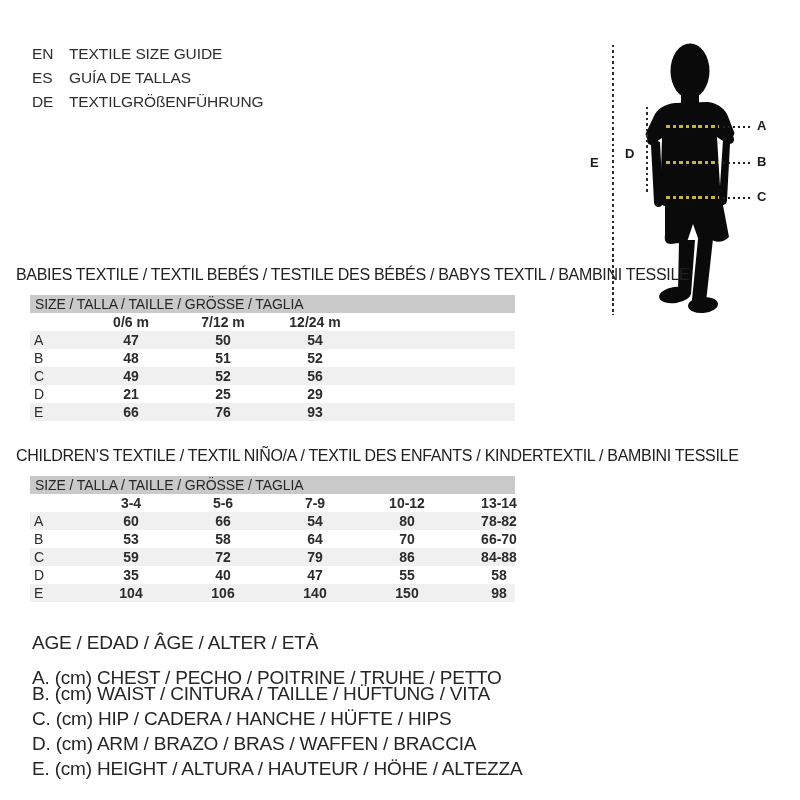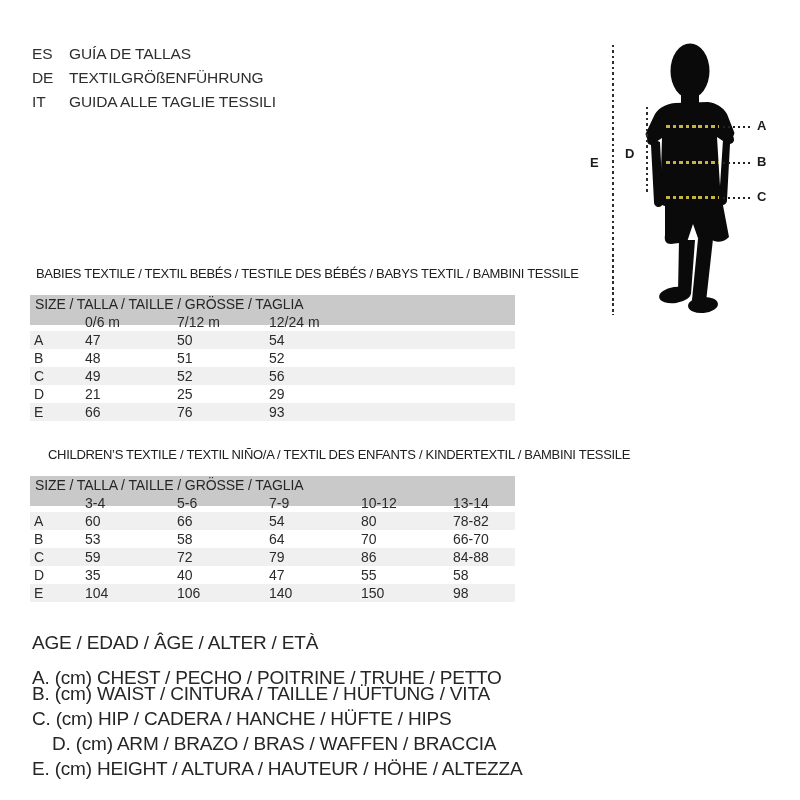--- a/index.html
+++ b/index.html
@@ -21,52 +21,52 @@
   .e-line{left:612px;top:45px;height:270px;}
   .d-line{left:646px;top:107px;height:87px;}
   .hline{position:absolute;left:666px;height:3px;display:flex;align-items:center;}
   .dash-yellow{width:53px;height:3px;
     background:repeating-linear-gradient(to right,#c6b441 0 3.5px,rgba(0,0,0,0) 3.5px 6.5px);}
   .dash-black{width:30px;height:2px;margin-left:4px;
     background:repeating-linear-gradient(to right,#222 0 2px,rgba(0,0,0,0) 2px 5px);}
   .measure-label{position:absolute;font-size:13px;font-weight:bold;color:#1b1b1b;}
 
   
-  .sec-title{position:absolute;left:36px;font-size:13px;letter-spacing:-0.3px;color:#202020;white-space:nowrap;}
-
-  
-  .size-bar{position:absolute;left:30px;width:485px;height:30px;background:#c9c9c9;
+  .sec-title{position:absolute;left:16px;font-size:16px;letter-spacing:-0.3px;color:#202020;white-space:nowrap;}
+
+  
+  .size-bar{position:absolute;left:30px;width:485px;height:18px;background:#c9c9c9;
     font-size:14px;line-height:18px;letter-spacing:-0.1px;padding-left:5px;box-sizing:border-box;color:#262626;white-space:nowrap;}
 
   
   .trow{position:absolute;left:30px;width:515px;height:18px;display:grid;
     grid-template-columns:55px 92px 92px 92px 92px 92px;align-items:center;
     font-size:14px;color:#2b2b2b;}
   .trow .letter{padding-left:4px;}
-  .trow .val{text-align:left;}
+  .trow .val{text-align:center;font-weight:bold;}
   .shaded{background:linear-gradient(to right,#f0f0f0 0 485px,rgba(0,0,0,0) 485px);}
 
   
   .legend-line{position:absolute;left:32px;font-size:19px;letter-spacing:-0.2px;color:#262626;white-space:nowrap;}
 </style>
 </head>
 <body>
 
 <div class="languages">
+  <div class="lang-row">
+    <span class="lang-code">EN</span>
+    <span class="lang-label">TEXTILE SIZE GUIDE</span>
+  </div>
   <div class="lang-row">
     <span class="lang-code">ES</span>
     <span class="lang-label">GUÍA DE TALLAS</span>
   </div>
   <div class="lang-row">
     <span class="lang-code">DE</span>
     <span class="lang-label">TEXTILGRÖßENFÜHRUNG</span>
-  </div>
-  <div class="lang-row">
-    <span class="lang-code">IT</span>
-    <span class="lang-label">GUIDA ALLE TAGLIE TESSILI</span>
   </div>
 </div>
 
 <svg class="silhouette-svg" viewBox="0 0 100 274" xmlns="http://www.w3.org/2000/svg">
   <g fill="#0a0a0a">
     <ellipse cx="47" cy="29" rx="19.5" ry="27.5"></ellipse>
     <rect x="38" y="50" width="18" height="13"></rect>
     <path d="M32,61 C22,62 14,67 11,74 L2.5,92 C3.5,98 8,101 13,100 L19,96 L17,162 C30,169 62,169 78,161 L74,95 L80,99 C86,100 90,97 91.5,91 L84,72 C80,65 73,61 65,60 Z"></path>
     <path d="M5,95 C3,99 4,102 8,103 L11,160 C11,166 19,167 20,161 L17,100 Z"></path>
     <path d="M90,94 C92,98 91,101 87,102 L84,158 C84,164 76,165 76,159 L80,98 Z"></path>
@@ -134,21 +134,21 @@
   <span class="val">25</span>
   <span class="val">29</span>
 </div>
 <div class="trow shaded" style="top:403px;">
   <span class="letter">E</span>
   <span class="val">66</span>
   <span class="val">76</span>
   <span class="val">93</span>
 </div>
 
-<div class="sec-title" style="top:447px;margin-left:12px;">CHILDREN’S TEXTILE / TEXTIL NIÑO/A / TEXTIL DES ENFANTS / KINDERTEXTIL / BAMBINI TESSILE</div>
+<div class="sec-title" style="top:447px;">CHILDREN’S TEXTILE / TEXTIL NIÑO/A / TEXTIL DES ENFANTS / KINDERTEXTIL / BAMBINI TESSILE</div>
 <div class="size-bar" style="top:476px;">SIZE / TALLA / TAILLE / GRÖSSE / TAGLIA</div>
 
 <div class="trow" style="top:494px;">
   <span class="letter"></span>
   <span class="val">3-4</span>
   <span class="val">5-6</span>
   <span class="val">7-9</span>
   <span class="val">10-12</span>
   <span class="val">13-14</span>
 </div>
@@ -191,14 +191,14 @@
   <span class="val">106</span>
   <span class="val">140</span>
   <span class="val">150</span>
   <span class="val">98</span>
 </div>
 
 <div class="legend-line" style="top:632px;">AGE / EDAD / ÂGE / ALTER / ETÀ</div>
 <div class="legend-line" style="top:667px;">A. (cm) CHEST / PECHO / POITRINE / TRUHE / PETTO</div>
 <div class="legend-line" style="top:683px;">B. (cm) WAIST / CINTURA / TAILLE / HÜFTUNG / VITA</div>
 <div class="legend-line" style="top:708px;">C. (cm) HIP / CADERA / HANCHE / HÜFTE / HIPS</div>
-<div class="legend-line" style="top:733px;margin-left:20px;">D. (cm) ARM / BRAZO / BRAS / WAFFEN / BRACCIA</div>
+<div class="legend-line" style="top:733px;">D. (cm) ARM / BRAZO / BRAS / WAFFEN / BRACCIA</div>
 <div class="legend-line" style="top:758px;">E. (cm) HEIGHT / ALTURA / HAUTEUR / HÖHE / ALTEZZA</div>
 
 </body></html>

